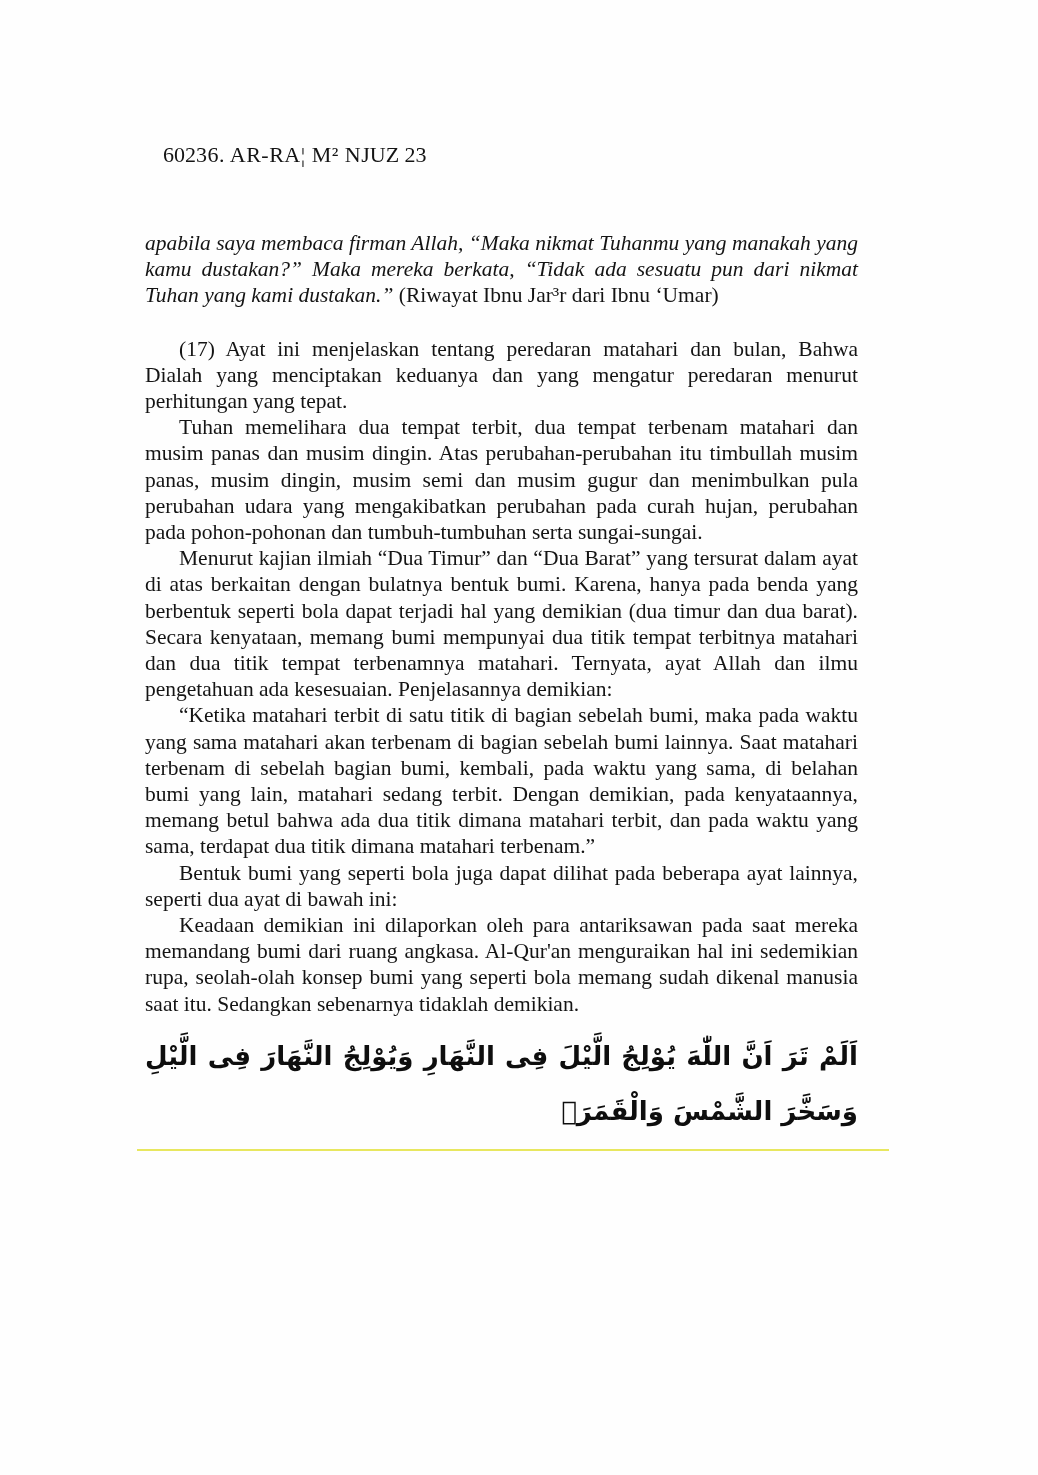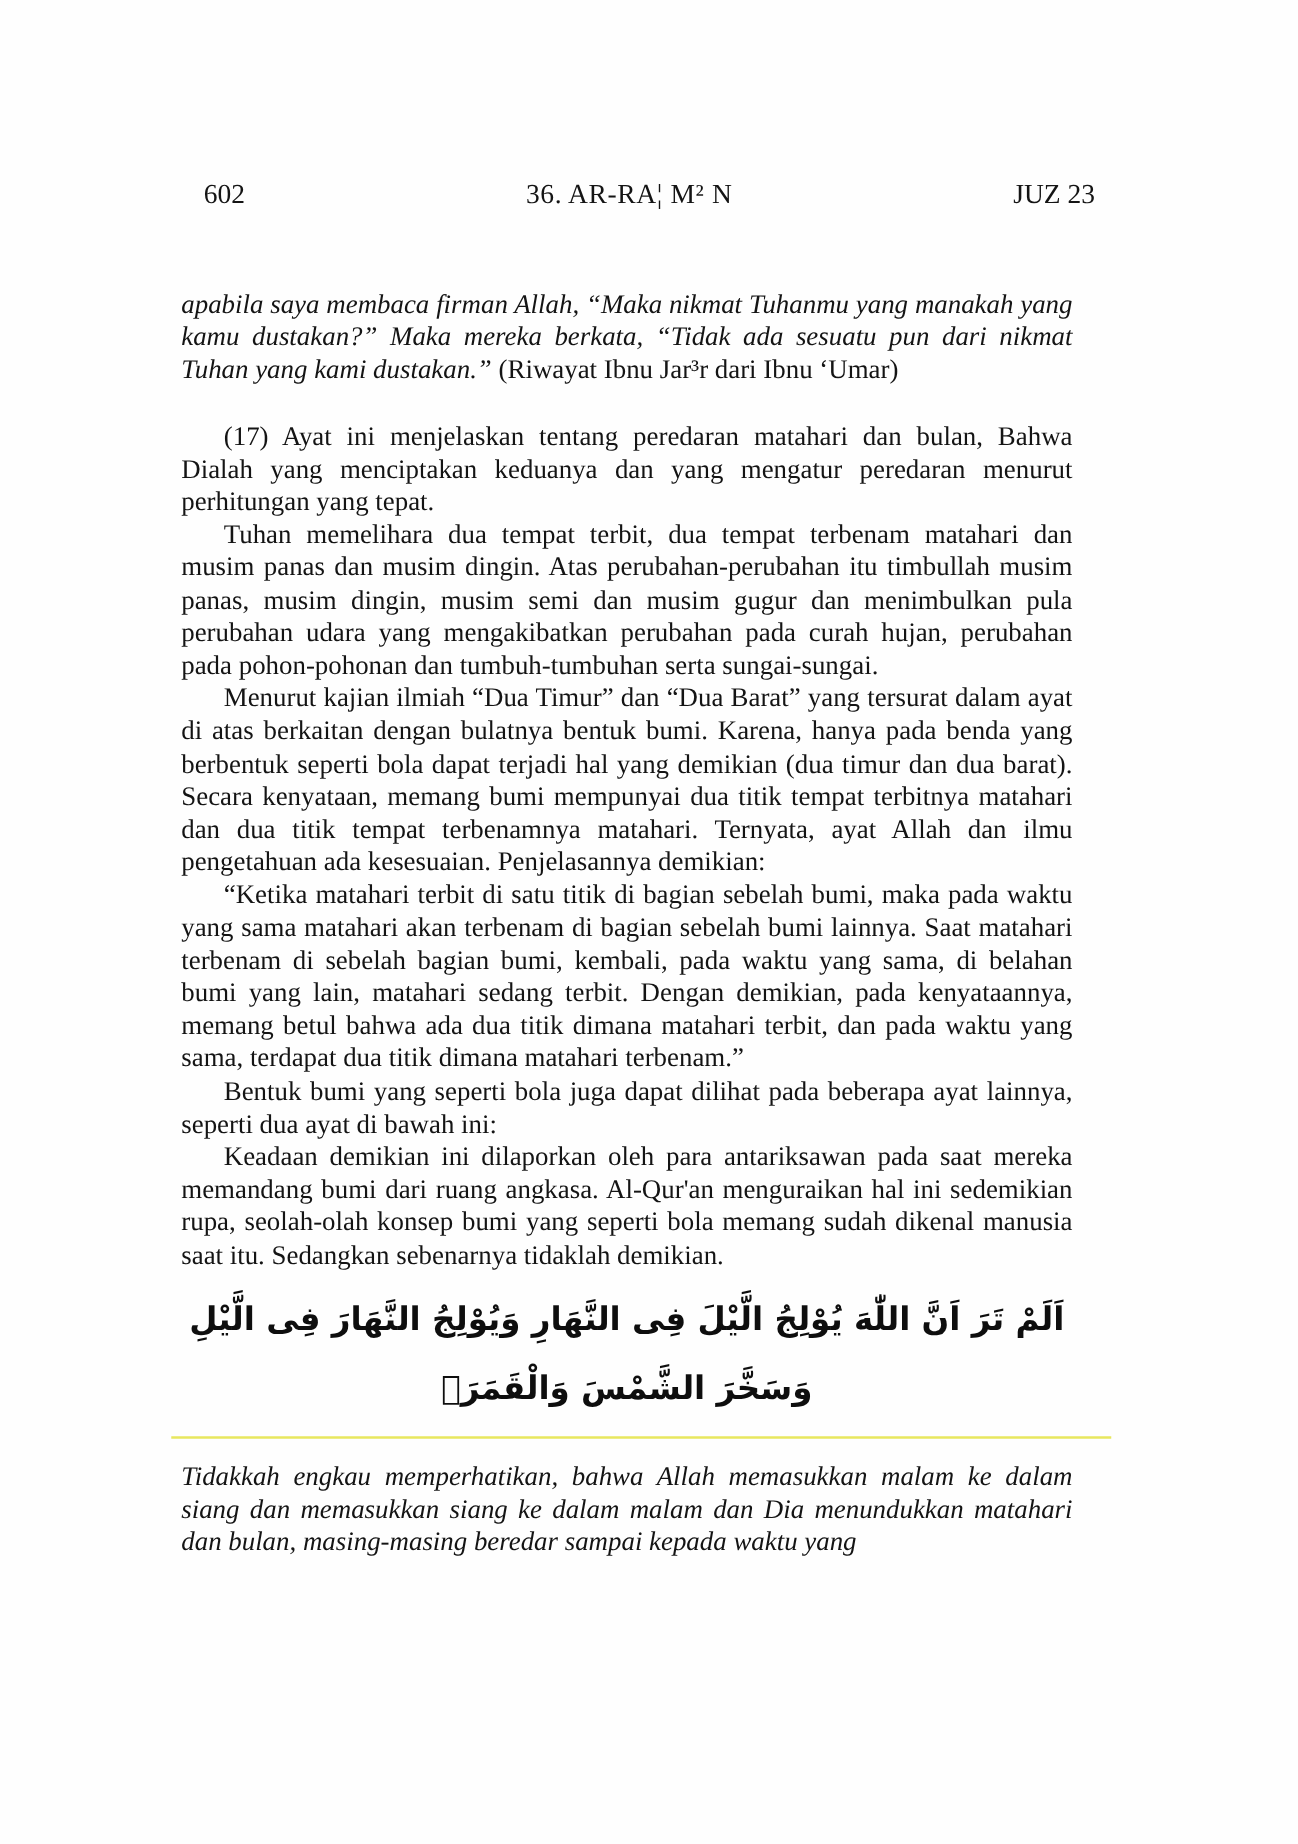--- a/index.html
+++ b/index.html
@@ -11,21 +11,21 @@
     font-family: "Liberation Serif", serif;
     color: #141414;
     overflow: hidden;
   }
   .header {
     position: absolute;
     top: 142px;
     left: 163px;
     width: 713px;
     display: flex;
-    justify-content: space-between;
+    justify-content: flex-start;
     align-items: baseline;
     font-size: 22px;
     line-height: 26px;
   }
   .header .title { letter-spacing: 0.5px; }
   .body-col {
     position: absolute;
     top: 230px;
     left: 145px;
     width: 713px;
@@ -35,21 +35,20 @@
   }
   p { margin: 0; }
   .quote-par {
     font-style: italic;
     margin-bottom: 27px;
   }
   .quote-par .roman { font-style: normal; }
   .indent { text-indent: 34px; }
   .arabic-block {
     direction: rtl;
-    text-align: center;
     font-family: "DejaVu Sans", sans-serif;
     font-weight: bold;
     font-size: 26px;
     line-height: 55px;
     margin-top: 12px;
     color: #0e0e0e;
   }
   .divider {
     height: 2px;
     background: #e8e75f;
@@ -82,17 +81,16 @@
     <p class="indent">“Ketika matahari terbit di satu titik di bagian sebelah bumi, maka pada waktu yang sama matahari akan terbenam di bagian sebelah bumi lainnya. Saat matahari terbenam di sebelah bagian bumi, kembali, pada waktu yang sama, di belahan bumi yang lain, matahari sedang terbit. Dengan demikian, pada kenyataannya, memang betul bahwa ada dua titik dimana matahari terbit, dan pada waktu yang sama, terdapat dua titik dimana matahari terbenam.”</p>
     <p class="indent">Bentuk bumi yang seperti bola juga dapat dilihat pada beberapa ayat lainnya, seperti dua ayat di bawah ini:</p>
     <p class="indent">Keadaan demikian ini dilaporkan oleh para antariksawan pada saat mereka memandang bumi dari ruang angkasa. Al-Qur'an menguraikan hal ini sedemikian rupa, seolah-olah konsep bumi yang seperti bola memang sudah dikenal manusia saat itu. Sedangkan sebenarnya tidaklah demikian.</p>
 
     <div class="arabic-block" dir="rtl">
       <div>اَلَمْ تَرَ اَنَّ اللّٰهَ يُوْلِجُ الَّيْلَ فِى النَّهَارِ وَيُوْلِجُ النَّهَارَ فِى الَّيْلِ وَسَخَّرَ الشَّمْسَ وَالْقَمَرَۖ</div>
     </div>
 
     <div class="divider"></div>
 
-    <p class="translation-par">Tidakkah engkau memperhatikan, bahwa Allah memasukkan malam ke dalam siang dan memasukkan siang ke dalam malam dan Dia menundukkan matahari dan bulan, masing-masing beredar sampai kepada waktu yang</p>
 
   </div>
 
 </div>
 
 </body></html>

